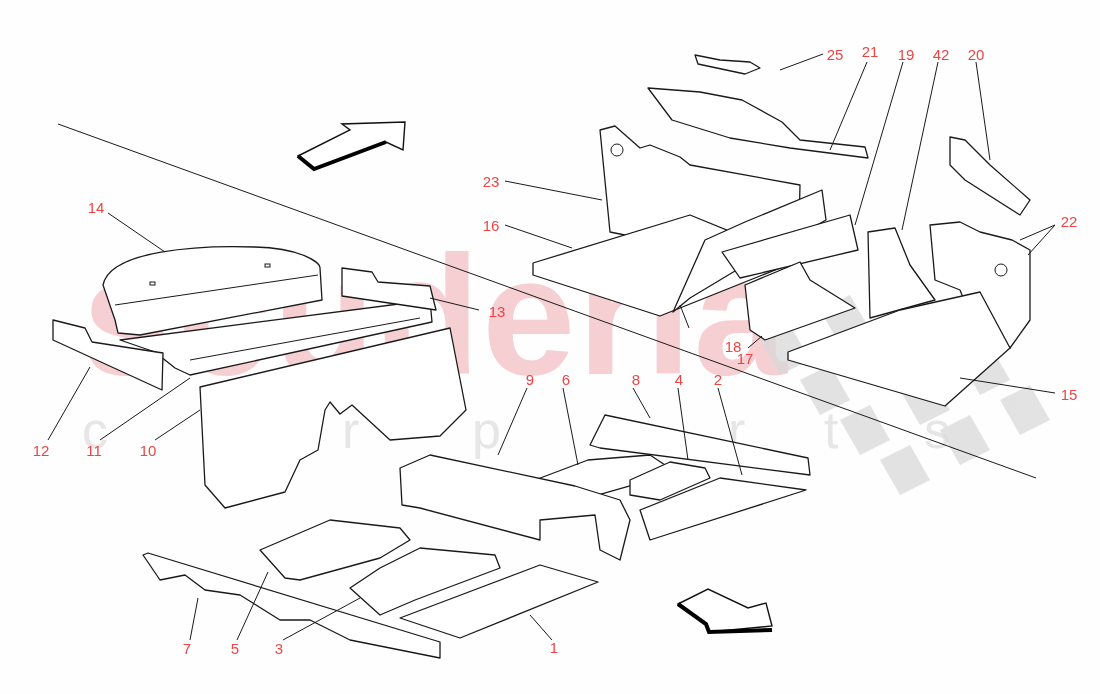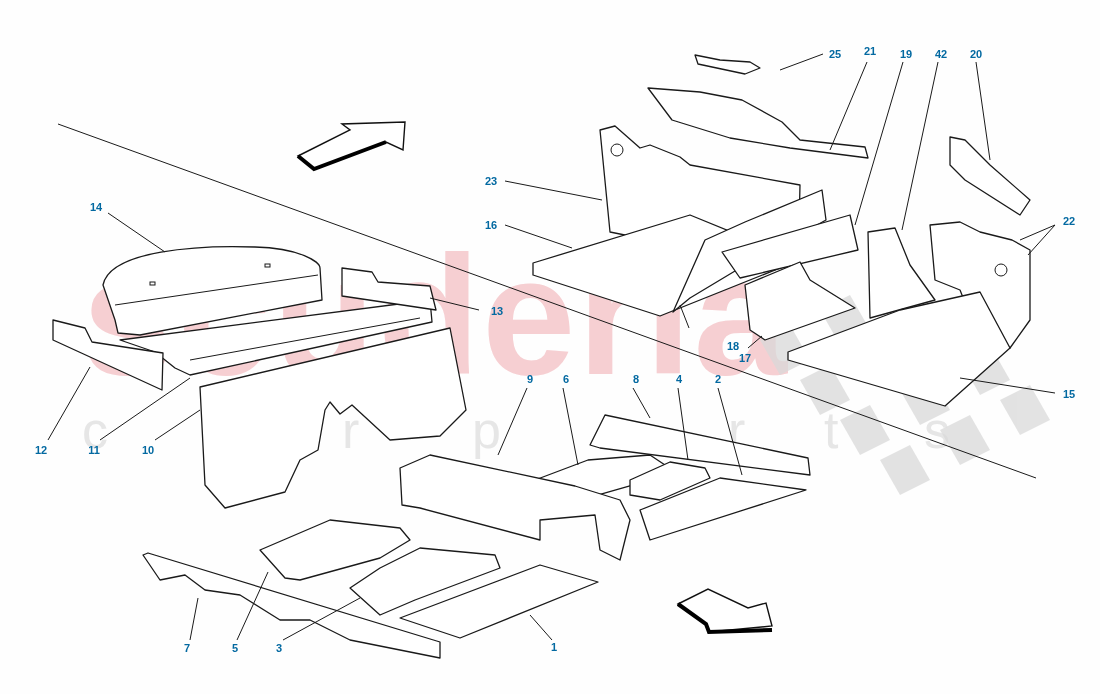--- a/index.html
+++ b/index.html
@@ -3,22 +3,22 @@
 <meta charset="utf-8">
 <style>
   html, body { margin:0; padding:0; background:#ffffff; }
   #canvas { position:relative; width:1100px; height:694px; overflow:hidden; background:#fefefe;
     font-family:"Liberation Sans", sans-serif; }
   svg { position:absolute; left:0; top:0; }
   .wm-big { position:absolute; left:82px; top:232px; font-family:"Liberation Sans", sans-serif;
     font-size:168px; font-weight:bold; color:#f6cfd2; letter-spacing:2px; line-height:1; }
   .wm-small { position:absolute; font-family:"Liberation Sans", sans-serif; font-size:52px;
     color:#e6e6e6; line-height:1; }
-  .callout { position:absolute; font-family:"Liberation Sans", sans-serif; font-weight:bold;
-    font-size:11px; color:#0369a1; line-height:1; transform:translate(-50%,-50%); white-space:nowrap; }
+  .callout { position:absolute; font-family:"Liberation Sans", sans-serif; font-weight:normal;
+    font-size:15px; color:#ef4444; line-height:1; transform:translate(-50%,-50%); white-space:nowrap; }
   .part { fill:#ffffff; stroke:#1a1a1a; stroke-width:1.3; stroke-linejoin:round; }
   .part-thin { fill:none; stroke:#1a1a1a; stroke-width:1; }
   .leader { stroke:#1a1a1a; stroke-width:1; fill:none; }
   .hole { fill:#fff; stroke:#1a1a1a; stroke-width:1; }
 </style>
 </head>
 <body>
 
 <div id="canvas">
 

